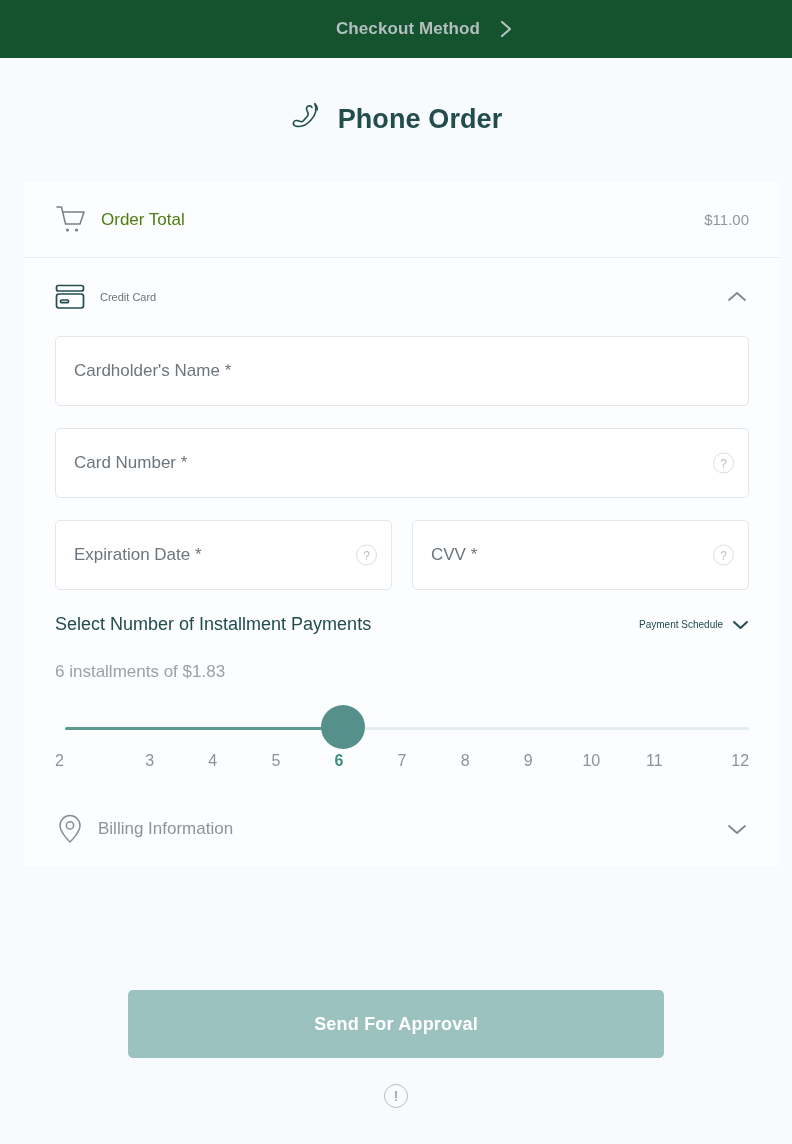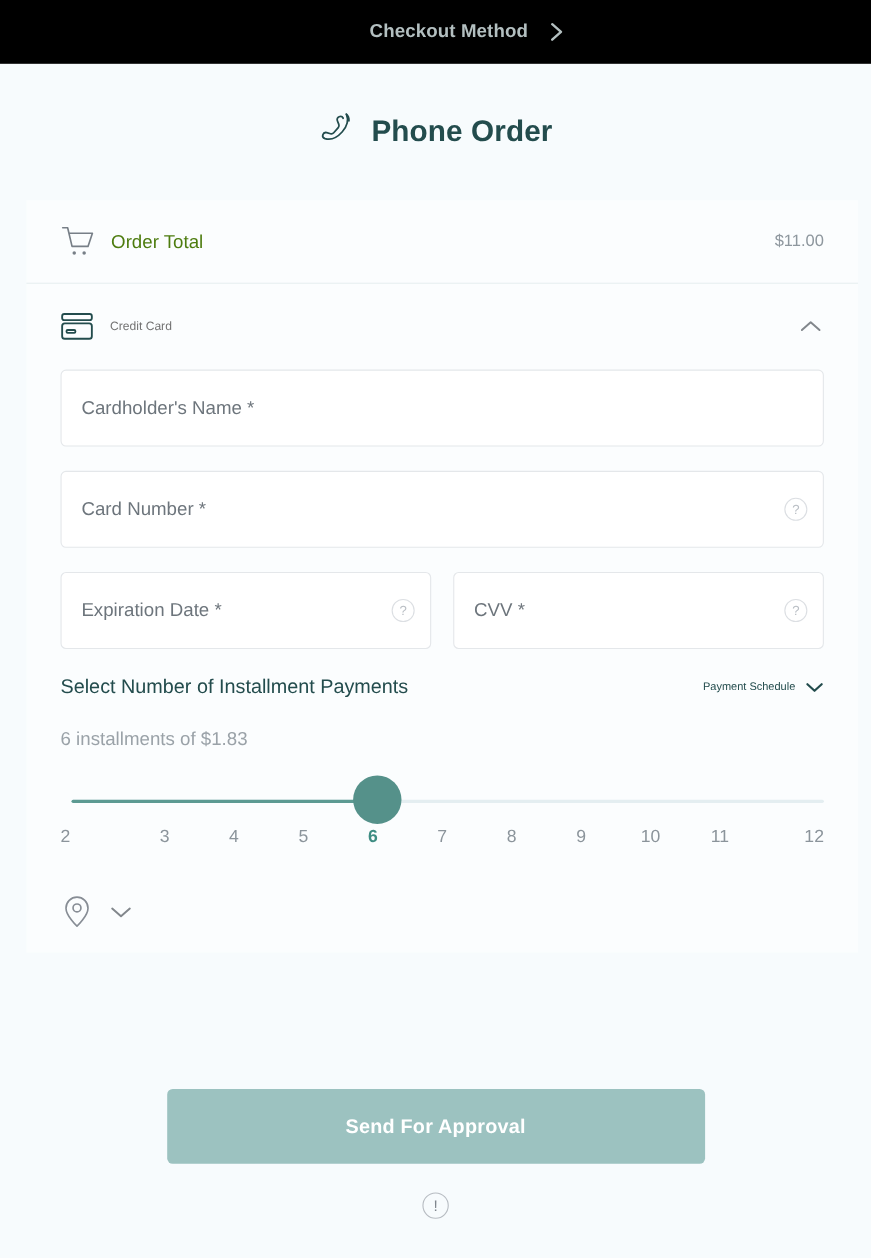--- a/index.html
+++ b/index.html
@@ -12,21 +12,21 @@
     background: #f7fbfd;
     font-family: "Liberation Sans", sans-serif;
     -webkit-font-smoothing: antialiased;
     overflow: hidden;
     position: relative;
   }
 
   
   .topbar {
     height: 58px;
-    background: #000000;
+    background: #14532d;
     display: flex;
     align-items: center;
     justify-content: center;
     position: relative;
   }
   .topbar-inner {
     display: flex;
     align-items: center;
     gap: 16px;
     transform: translateX(30px);
@@ -252,21 +252,21 @@
 
   
   .footer {
     position: absolute;
     left: 0;
     top: 990px;
     width: 792px;
   }
   .submit-btn {
     display: block;
-    width: 489px;
+    width: 536px;
     height: 68px;
     margin: 0 auto;
     background: #9cc2c0;
     border: none;
     border-radius: 5px;
     color: #ffffff;
     font-size: 18px;
     font-weight: bold;
     font-family: "Liberation Sans", sans-serif;
     letter-spacing: .2px;
@@ -410,20 +410,21 @@
     </div>
   </div>
 
   <div class="row-billing">
     <span class="pin-icon">
       <svg viewBox="0 0 30 32" width="30" height="32" fill="none" stroke="#878d95" stroke-width="1.5" stroke-linecap="round" stroke-linejoin="round">
         <path d="M15 29 C15 29 25 19.5 25 12.6 C25 7 20.5 2.5 15 2.5 C9.5 2.5 5 7 5 12.6 C5 19.5 15 29 15 29 Z"></path>
         <circle cx="15" cy="12.4" r="3.6"></circle>
       </svg>
     </span>
+    <span class="billing-label">Billing Information</span>
     <span class="chev-toggle">
       <svg viewBox="0 0 24 14" width="24" height="14" fill="none" stroke="#82878c" stroke-width="1.8" stroke-linecap="round" stroke-linejoin="round">
         <polyline points="4,4 12,11 20,4"></polyline>
       </svg>
     </span>
   </div>
 </div>
 
 <div class="footer">
   <button class="submit-btn">Send For Approval</button>

